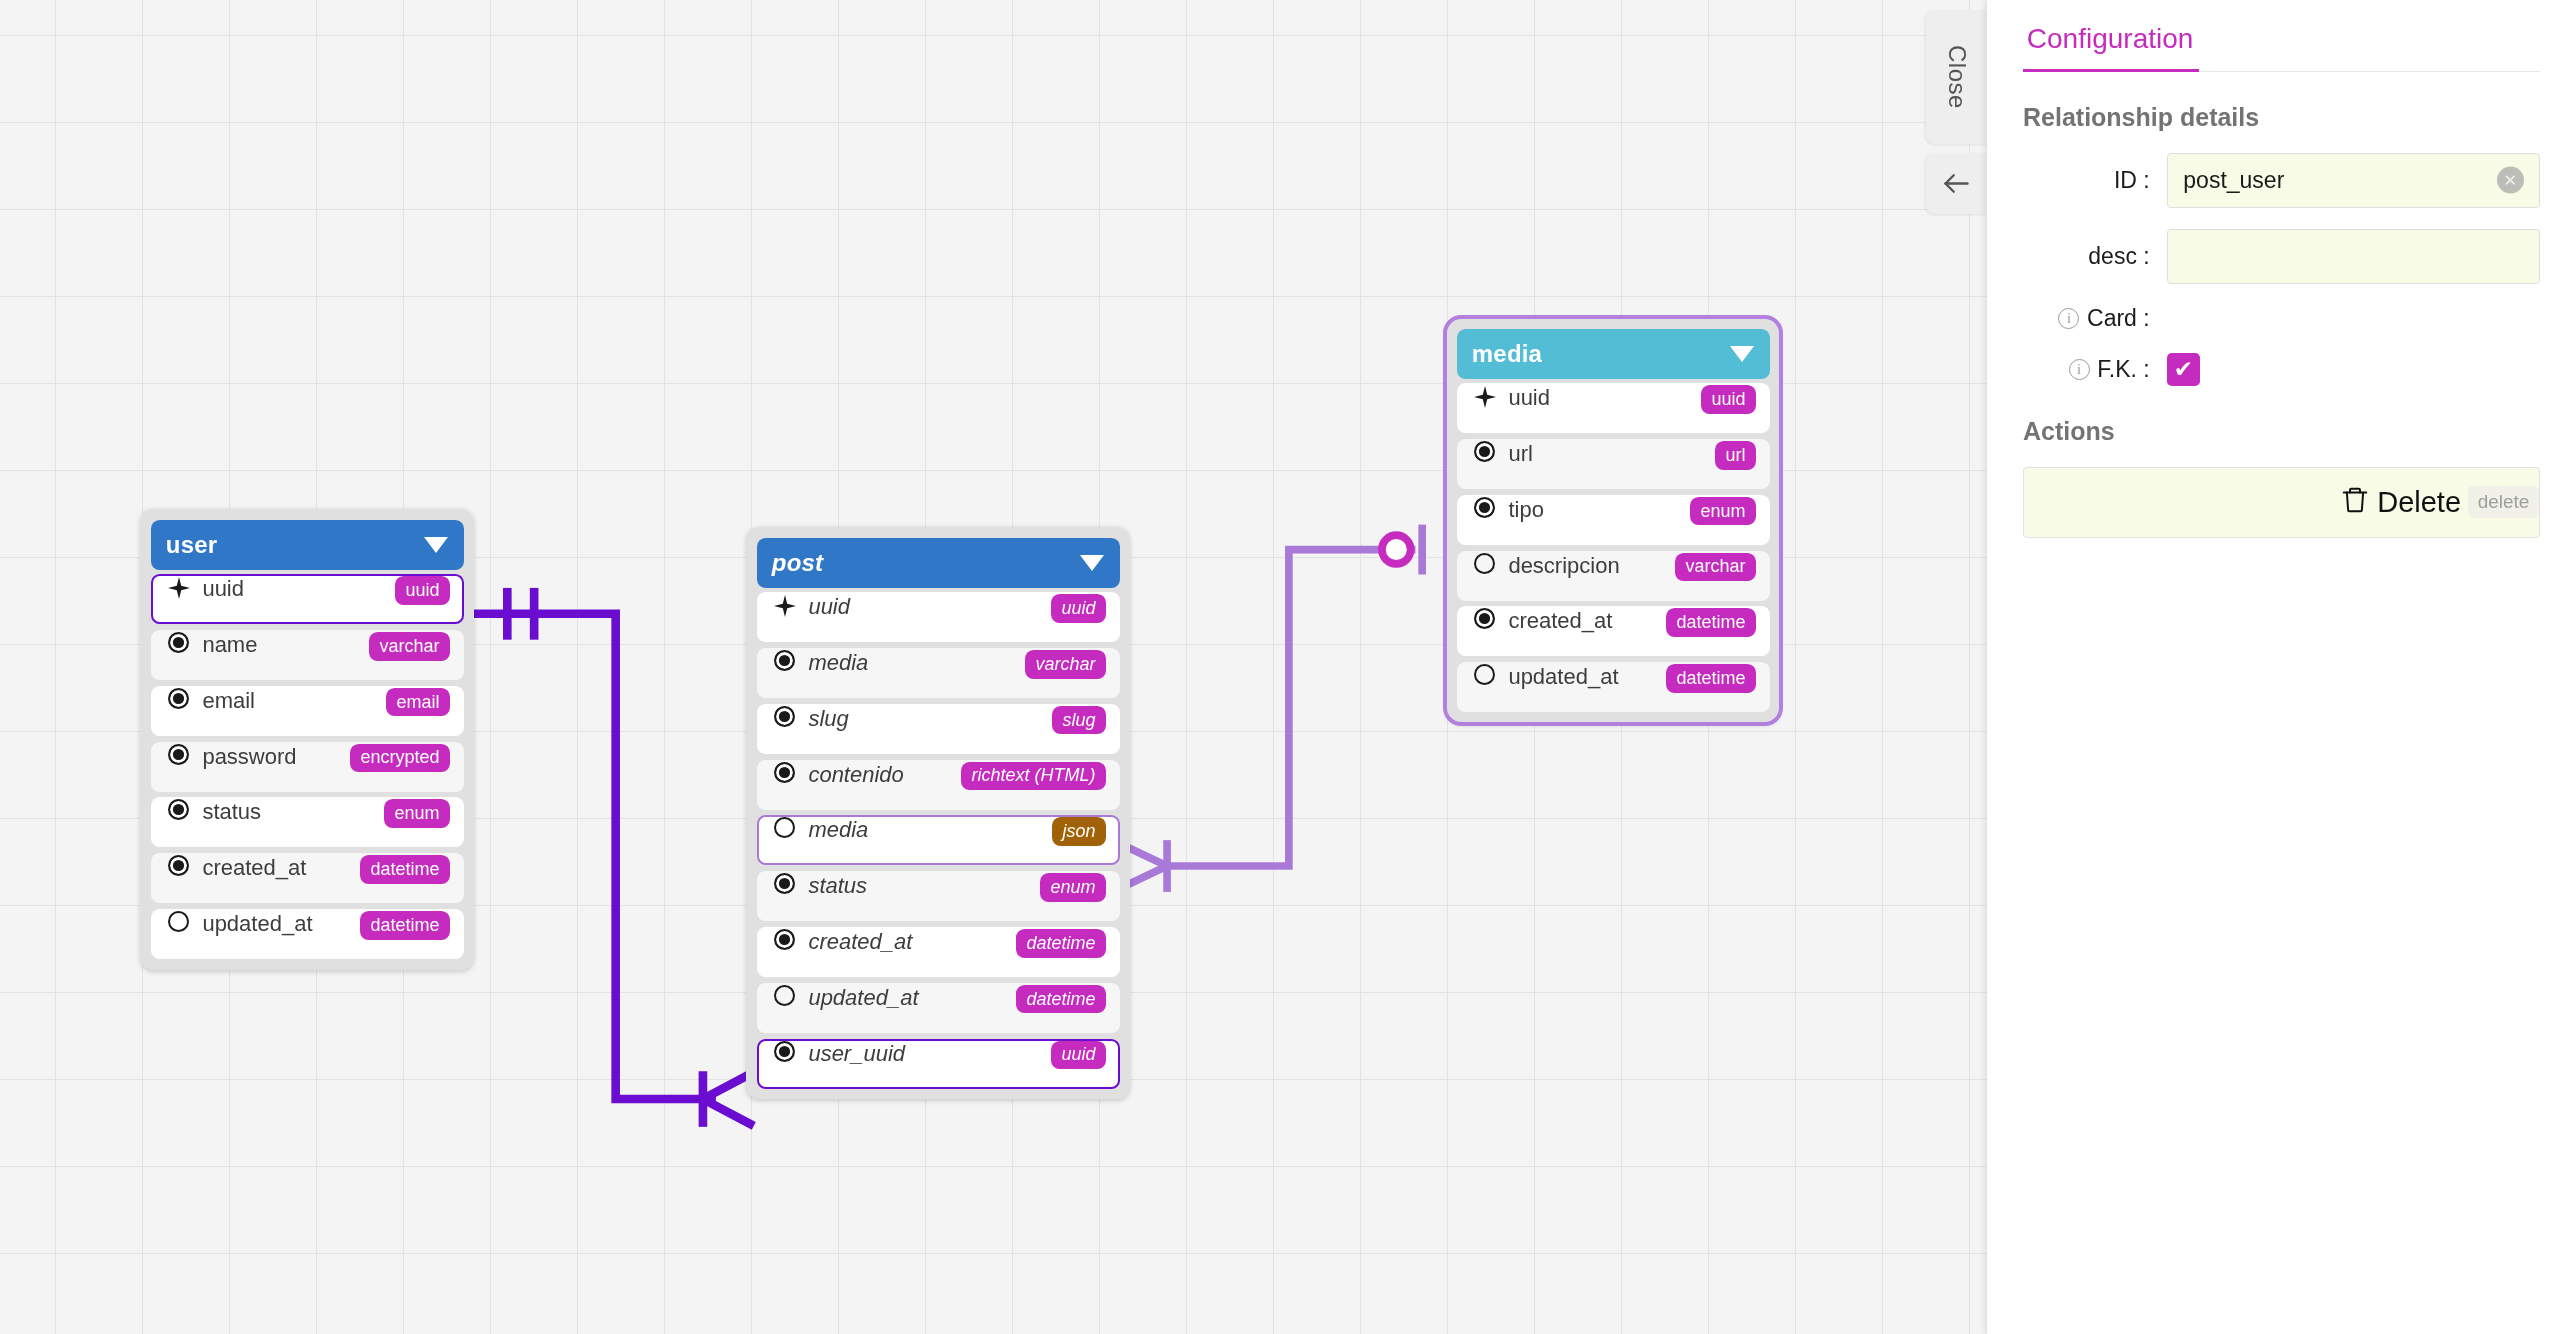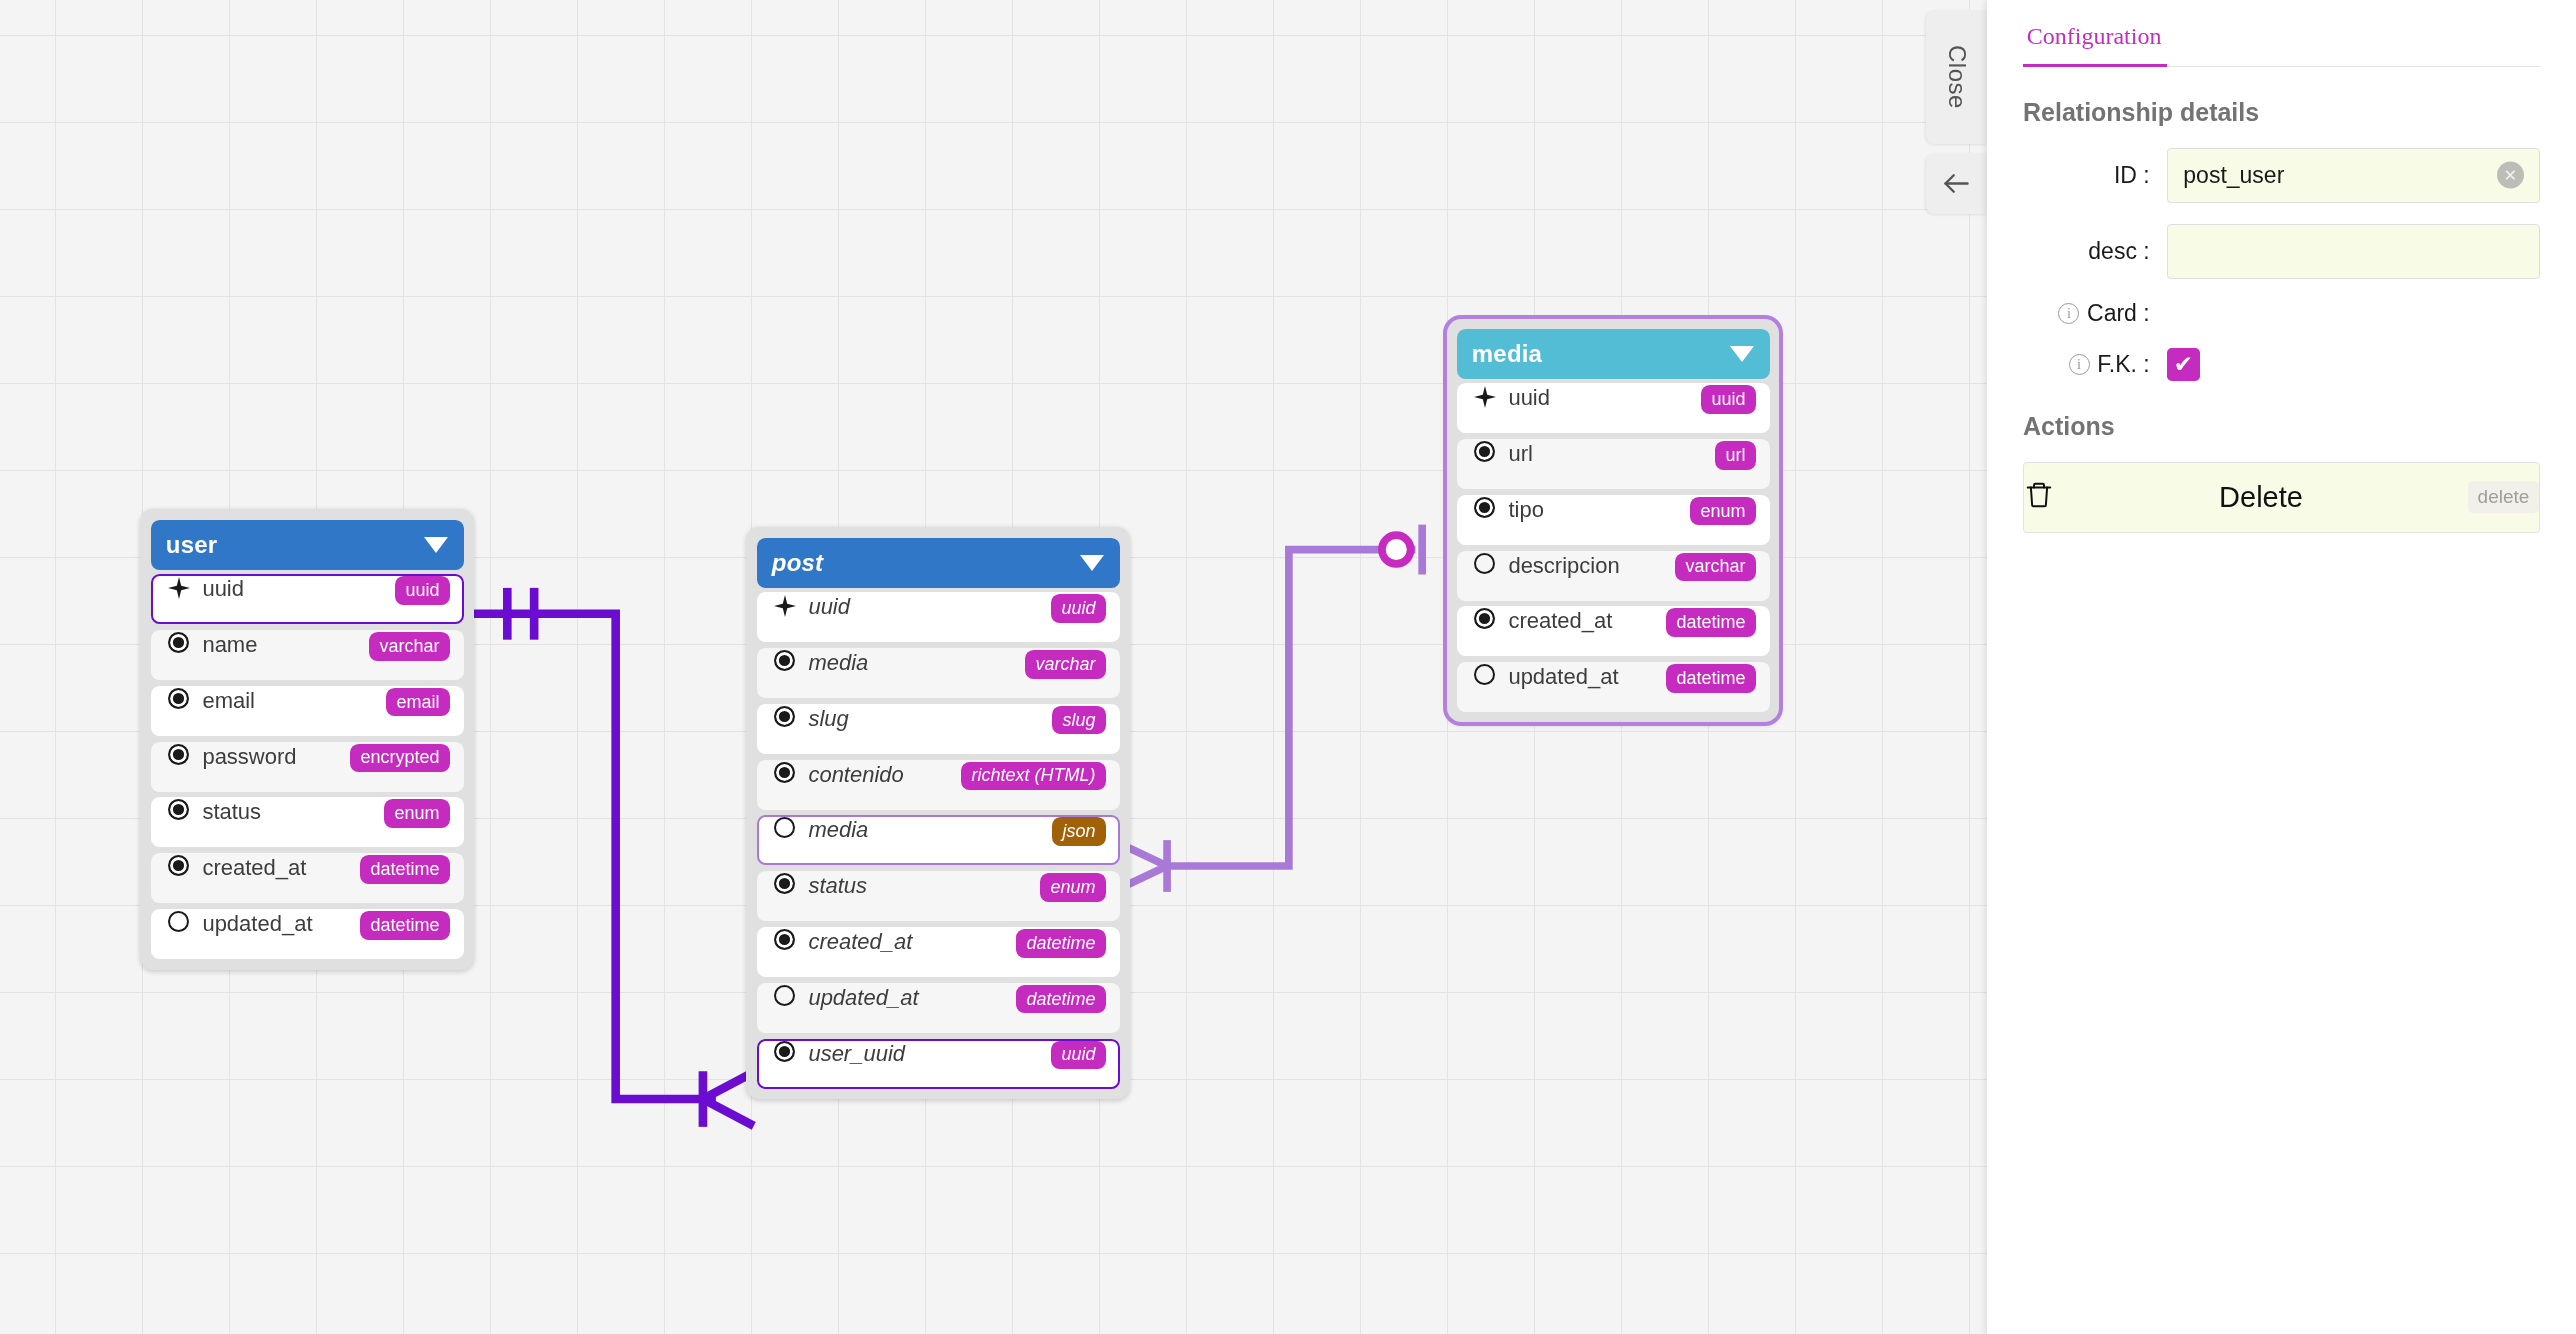--- a/index.html
+++ b/index.html
@@ -112,26 +112,25 @@
   #panel {
     position: absolute; right: 0; top: 0;
     width: 589px; height: 1335px;
     background: #ffffff;
     box-shadow: -1.9px 0 6.7px rgba(0,0,0,.10);
     padding: 0 36px;
   }
   #panel-tabs { border-bottom: 1px solid #e6e6e6; padding-top: 23px; }
   #tab-configuration {
     display: inline-block;
-    font-size: 24px;
+    font-size: 28px;
     color: #c62bbf;
     padding: 0 5.8px 14.4px 3.8px;
     border-bottom: 3.8px solid #c62bbf;
     margin-bottom: -1.9px;
-    font-family: Liberation Serif, serif;
   }
   .sect-title { font-size: 25px; font-weight: bold; color: #737373; margin-top: 31px; }
   .form-row { display: flex; align-items: center; margin-top: 21px; }
   .form-label {
     flex: 0 0 144px;
     text-align: left;
     padding-right: 17.3px;
     font-size: 23px;
     color: #1a1a1a;
     display: flex; align-items: center; justify-content: flex-end; gap: 7.7px;
@@ -171,22 +170,22 @@
     background: #c62bbf;
     display: flex; align-items: center; justify-content: center;
     color: #ffffff; font-size: 23px; line-height: 1;
   }
   #delete-button {
     margin-top: 21px;
     height: 71px;
     background: #f8fbe6;
     border: 1px solid #e2e2e2;
     border-radius: 3.8px;
-    display: flex; align-items: center; justify-content: space-between;
-    gap: 21px;
+    display: flex; align-items: center; justify-content: flex-end;
+    gap: 7px;
   }
   #delete-button .dl-label { font-size: 29px; color: #111111; }
   #delete-button .dl-kbd {
     font-size: 19px; color: #9e9e9e;
     background: #f1f1ea; border-radius: 4.8px; padding: 4.8px 9.6px;
   }
 </style>
 </head>
 <body>
 

